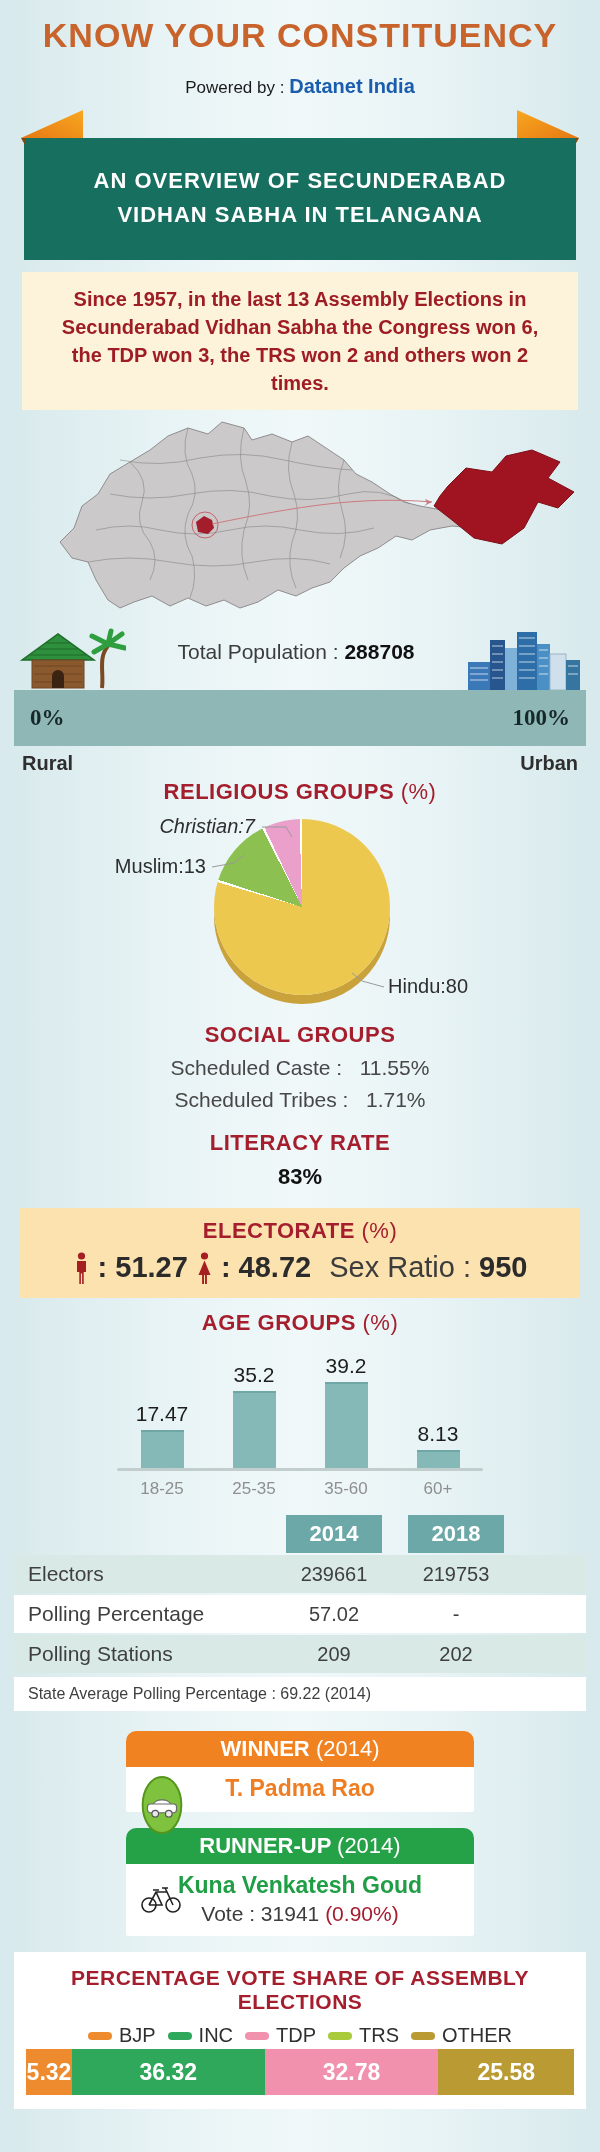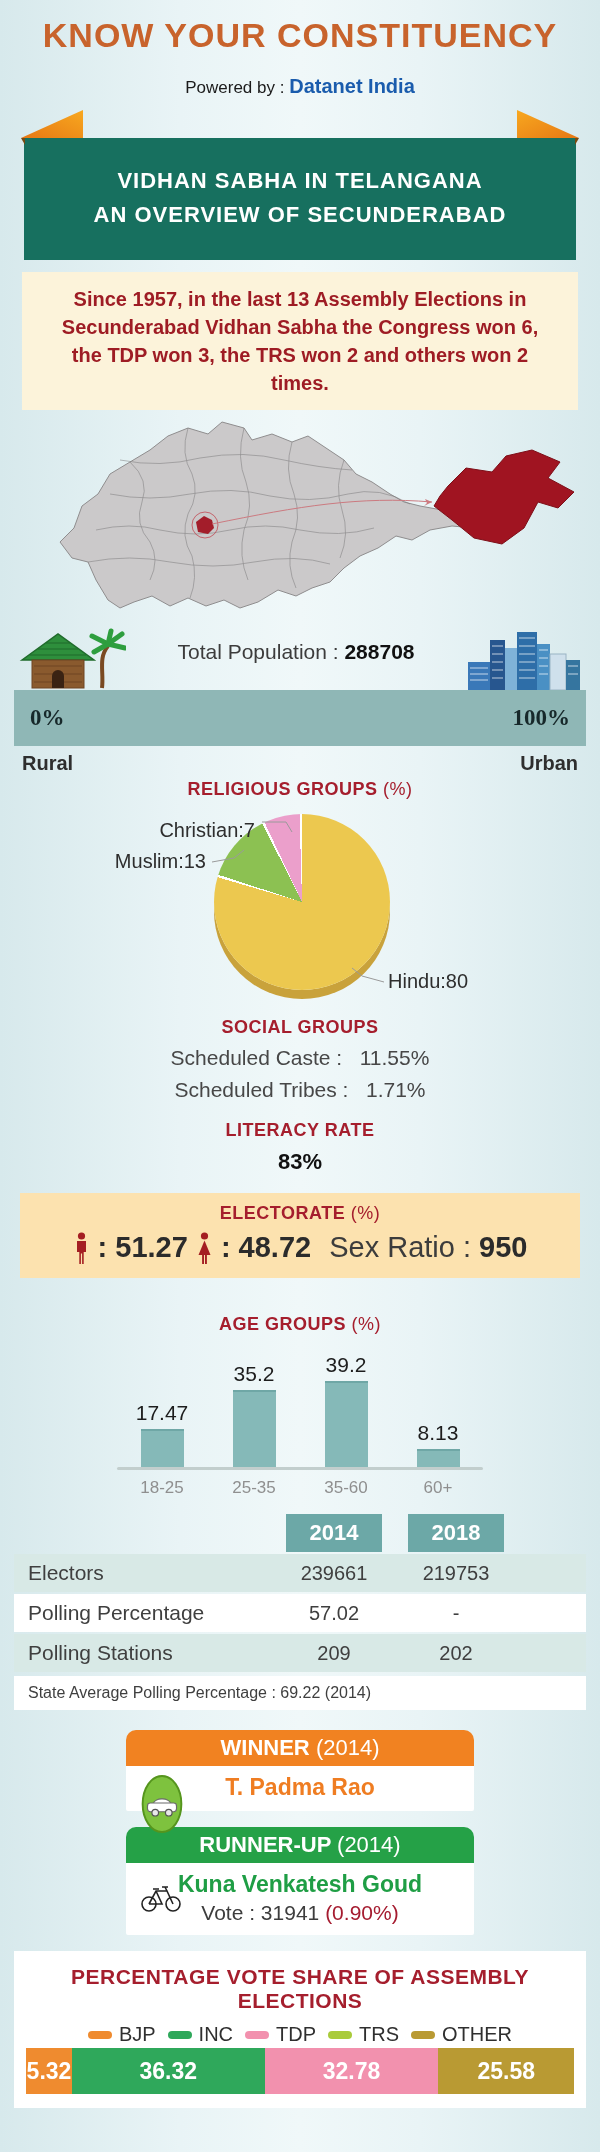--- a/index.html
+++ b/index.html
@@ -33,21 +33,21 @@
   .map-section { height:212px; position:relative; }
 
   
   .pop-row { margin-top:4px; display:flex; align-items:flex-end; justify-content:space-between; padding:0 14px; height:64px; }
   .pop-text { font-size:21px; color:#3c3c3c; padding-bottom:26px; }
   .pop-text b { color:#111; font-weight:800; }
   .scale-bar { height:56px; margin:0 14px; background:#8fb7b6; display:flex; justify-content:space-between; align-items:center; padding:0 16px; }
   .scale-bar span { font-family:"Liberation Serif", serif; font-weight:700; font-size:23px; color:#17282a; }
   .ru-row { display:flex; justify-content:space-between; padding:6px 22px 0 22px; font-size:20px; color:#2e2e2e;font-weight:bold; }
 
-  .red-title { text-align:center; font-size:18px; font-weight:800; color:#a51e2d; letter-spacing:0.5px; }
+  .red-title { text-align:center; font-size:22px; font-weight:800; color:#a51e2d; letter-spacing:0.5px; }
   .red-title .suffix { font-weight:400; }
 
   
   .pie-wrap { position:relative; height:205px; margin-top:2px; }
   .pie { position:absolute; left:214px; top:12px; width:176px; height:176px; border-radius:50%;
          box-shadow:0 9px 0 #c9a23b; }
   .pie-label { position:absolute; font-size:20px; color:#2e2e2e; }
   .pie-lines { position:absolute; left:0; top:0; }
 
   
@@ -116,22 +116,22 @@
   <span>Powered by :</span>
   <b>Datanet India</b>
 </div>
 
 <div class="banner-wrap">
   <div class="fold left"></div>
   <div class="fold right"></div>
   <div class="fold-shadow l"></div>
   <div class="fold-shadow r"></div>
   <div class="banner">
+    <div>AN OVERVIEW OF SECUNDERABAD</div>
     <div>VIDHAN SABHA IN TELANGANA</div>
-    <div>AN OVERVIEW OF SECUNDERABAD</div>
   </div>
 </div>
 
 <div class="summary">Since 1957, in the last 13 Assembly Elections in Secunderabad Vidhan Sabha the Congress won 6, the TDP won 3, the TRS won 2 and others won 2 times.</div>
 
 <div class="map-section">
   <svg width="600" height="212" viewBox="0 0 600 212">
 
     <path d="M108 190 L96 170 L88 152 L72 148 L60 132 L74 118 L82 96 L98 84 L110 64 L130 52 L150 40 L168 26 L188 18 L208 24 L222 12 L244 18 L252 30 L272 24 L292 32 L308 26 L326 38 L344 50 L356 64 L372 72 L390 84 L404 92 L420 96 L442 100 L462 104 L482 108 L474 118 L452 116 L430 120 L412 130 L396 126 L378 138 L360 146 L344 158 L330 172 L312 178 L296 186 L278 180 L258 192 L240 198 L224 190 L206 196 L188 188 L170 196 L152 186 L134 192 L120 198 Z" fill="#cbc9ca" stroke="#8f8d8e" stroke-width="1"></path>
     <g stroke="#7d7b7c" stroke-width="0.7" fill="none" opacity="0.75">
@@ -206,21 +206,21 @@
   <span>RELIGIOUS GROUPS</span>
   <span class="suffix">(%)</span>
 </div>
 <div class="pie-wrap">
   <div class="pie" id="religion-pie" style="background: conic-gradient(rgb(236, 200, 79) 0%, rgb(236, 200, 79) 79.55%, rgb(255, 255, 255) 79.55%, rgb(255, 255, 255) 80%, rgb(140, 193, 82) 80%, rgb(140, 193, 82) 92.55%, rgb(255, 255, 255) 92.55%, rgb(255, 255, 255) 93%, rgb(235, 159, 203) 93%, rgb(235, 159, 203) 99.55%, rgb(255, 255, 255) 99.55%, rgb(255, 255, 255) 100%);"></div>
   <svg class="pie-lines" width="600" height="205">
     <polyline points="262,20 286,20 292,30" fill="none" stroke="#9a9a9a" stroke-width="1"></polyline>
     <polyline points="212,60 234,56 244,48" fill="none" stroke="#9a9a9a" stroke-width="1"></polyline>
     <polyline points="384,180 362,174 352,166" fill="none" stroke="#9a9a9a" stroke-width="1"></polyline>
   </svg>
-  <span class="pie-label" style="right:345px; top:17px;">Christian:7</span>
+  <span class="pie-label" style="right:345px; top:8px;font-style:italic;">Christian:7</span>
   <span class="pie-label" style="right:394px; top:48px;">Muslim:13</span>
   <span class="pie-label" style="left:388px; top:168px;">Hindu:80</span>
 </div>
 
 <div class="red-title" style="margin-top:10px;">SOCIAL GROUPS</div>
 <div class="kv-row">
   <span>Scheduled Caste :</span>&nbsp;&nbsp;
   <span>11.55%</span>
 </div>
 <div class="kv-row">
@@ -247,21 +247,21 @@
       <polygon points="8,8.5 14,23 2,23" fill="#a41e22"></polygon>
       <rect x="5.6" y="23" width="1.9" height="9" fill="#a41e22"></rect>
       <rect x="8.5" y="23" width="1.9" height="9" fill="#a41e22"></rect>
     </svg>
     <span class="val">: 48.72</span>
     <span class="sr-label">Sex Ratio :</span>
     <span class="val">950</span>
   </div>
 </div>
 
-<div class="red-title" style="margin-top:36px;text-align:center;">
+<div class="red-title" style="margin-top:12px;text-align:center;">
   <span>AGE GROUPS</span>
   <span class="suffix">(%)</span>
 </div>
 <div class="age-chart">
   <div class="bars-row" id="age-bars">
       <div class="bar-col">
         <div class="bar-val">17.47</div>
         <div class="bar-rect" style="height: 38.434px; background: rgb(133, 185, 184);"></div>
       </div>
       <div class="bar-col">

